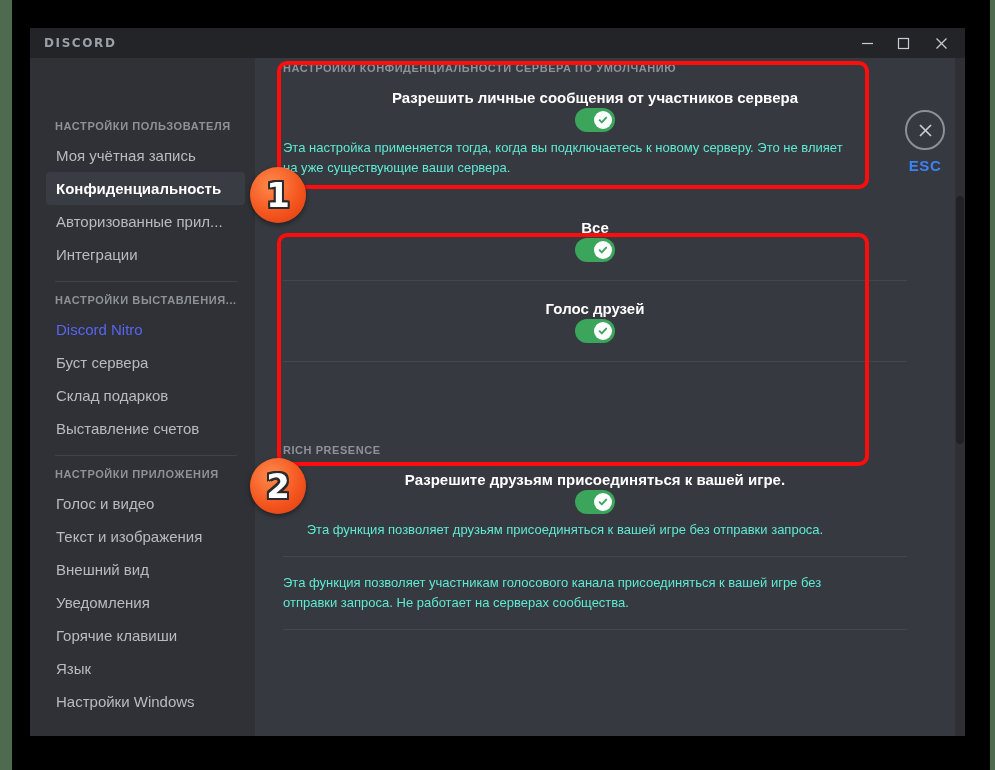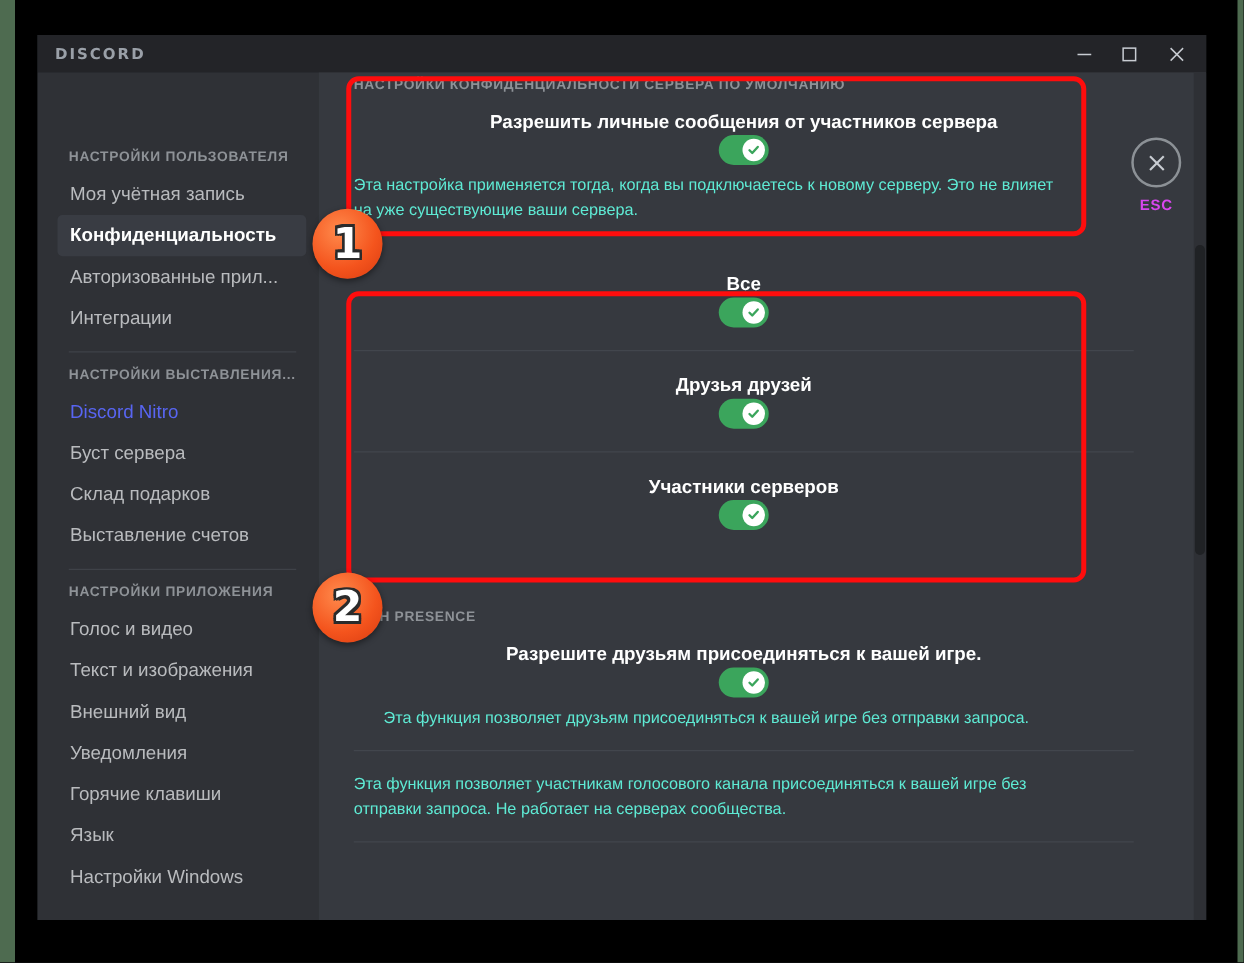--- a/index.html
+++ b/index.html
@@ -188,24 +188,24 @@
     border: 2px solid #8c9196;
     border-radius: 50%;
     margin: 0 auto;
     display: flex;
     align-items: center;
     justify-content: center;
     color: #c8ccd2;
   }
   #esc-label {
     margin-top: 7px;
-    font-size: 12px;
+    font-size: 15px;
     font-weight: bold;
     letter-spacing: 0.6px;
-    color: #d946ef;
+    color: #3b82f6;
   }
 
   
   #scroll-track {
     position: absolute;
     left: 925px; top: 30px;
     width: 10px; height: 678px;
     background: #2e3035;
   }
   #scroll-thumb {
@@ -332,43 +332,31 @@
                     <svg width="12" height="12" viewBox="0 0 12 12" aria-hidden="true">
                       <path d="M2.6 6.2 L4.8 8.4 L9.2 3.6" fill="none" stroke="#3ba55c" stroke-width="1.9" stroke-linecap="round" stroke-linejoin="round"></path>
                     </svg>
                   </span>
                 </div>
               </div>
             </div>
             <div class="divider" style="margin: 18px 0px;"></div>
             <div>
               <div class="row">
-                <div class="row-title">Друзья друзей</div>
+                <div class="row-title">Голос друзей</div>
                 <div class="toggle">
                   <span class="knob">
                     <svg width="12" height="12" viewBox="0 0 12 12" aria-hidden="true">
                       <path d="M2.6 6.2 L4.8 8.4 L9.2 3.6" fill="none" stroke="#3ba55c" stroke-width="1.9" stroke-linecap="round" stroke-linejoin="round"></path>
                     </svg>
                   </span>
                 </div>
               </div>
             </div>
             <div class="divider" style="margin: 18px 0px;"></div>
-            <div>
-              <div class="row">
-                <div class="row-title">Участники серверов</div>
-                <div class="toggle">
-                  <span class="knob">
-                    <svg width="12" height="12" viewBox="0 0 12 12" aria-hidden="true">
-                      <path d="M2.6 6.2 L4.8 8.4 L9.2 3.6" fill="none" stroke="#3ba55c" stroke-width="1.9" stroke-linecap="round" stroke-linejoin="round"></path>
-                    </svg>
-                  </span>
-                </div>
-              </div>
-            </div>
           </div>
           <div style="height: 28px;"></div>
           <div style="padding: 18px 28px 0px;">
             <div class="section-label" style="margin-bottom: 14px;">RICH PRESENCE</div>
             <div>
               <div class="row">
                 <div class="row-title">Разрешите друзьям присоединяться к вашей игре.</div>
                 <div class="toggle">
                   <span class="knob">
                     <svg width="12" height="12" viewBox="0 0 12 12" aria-hidden="true">

